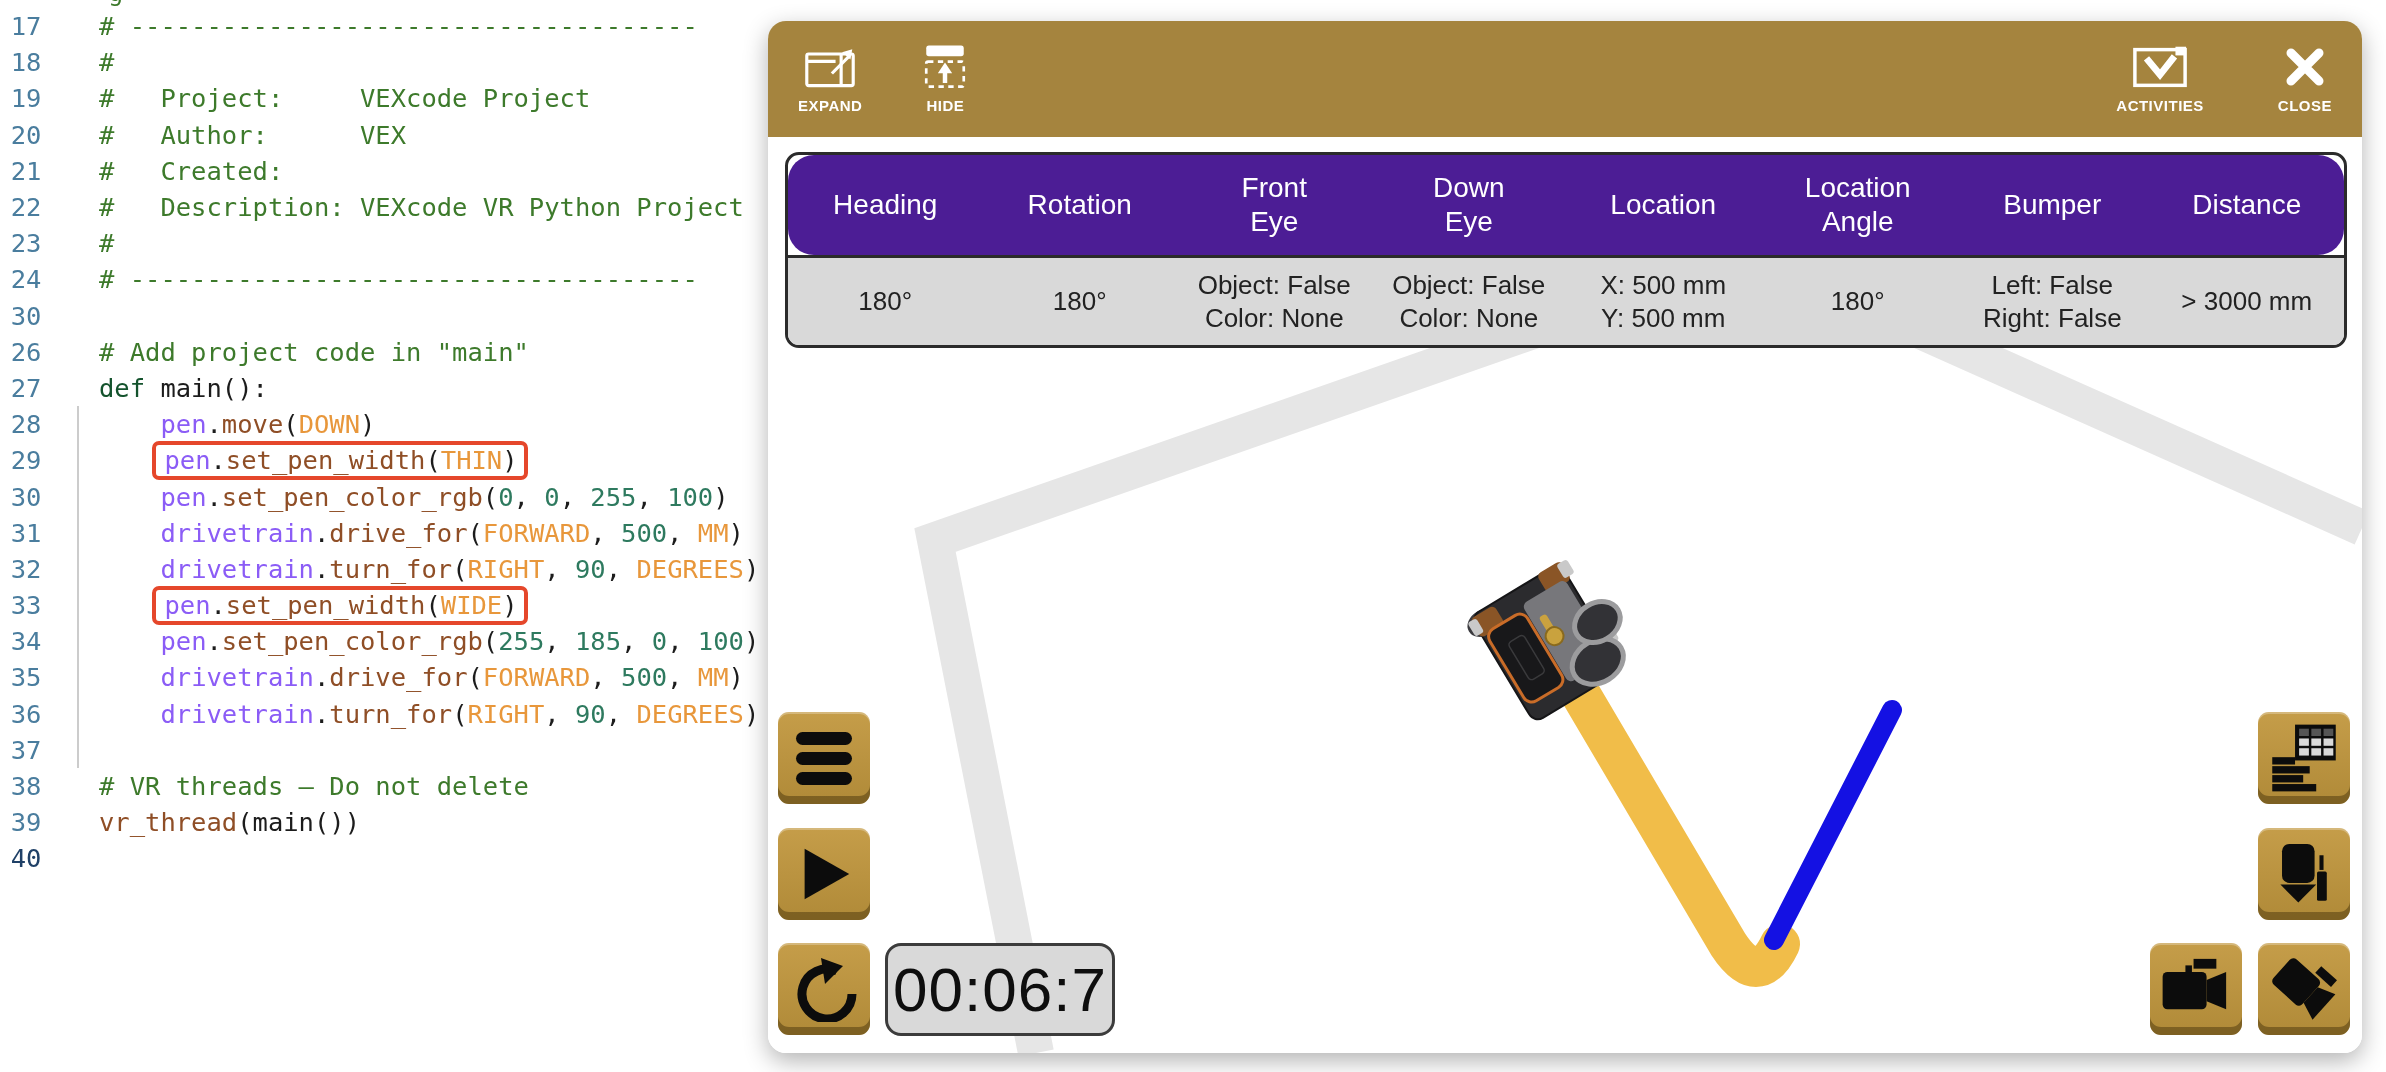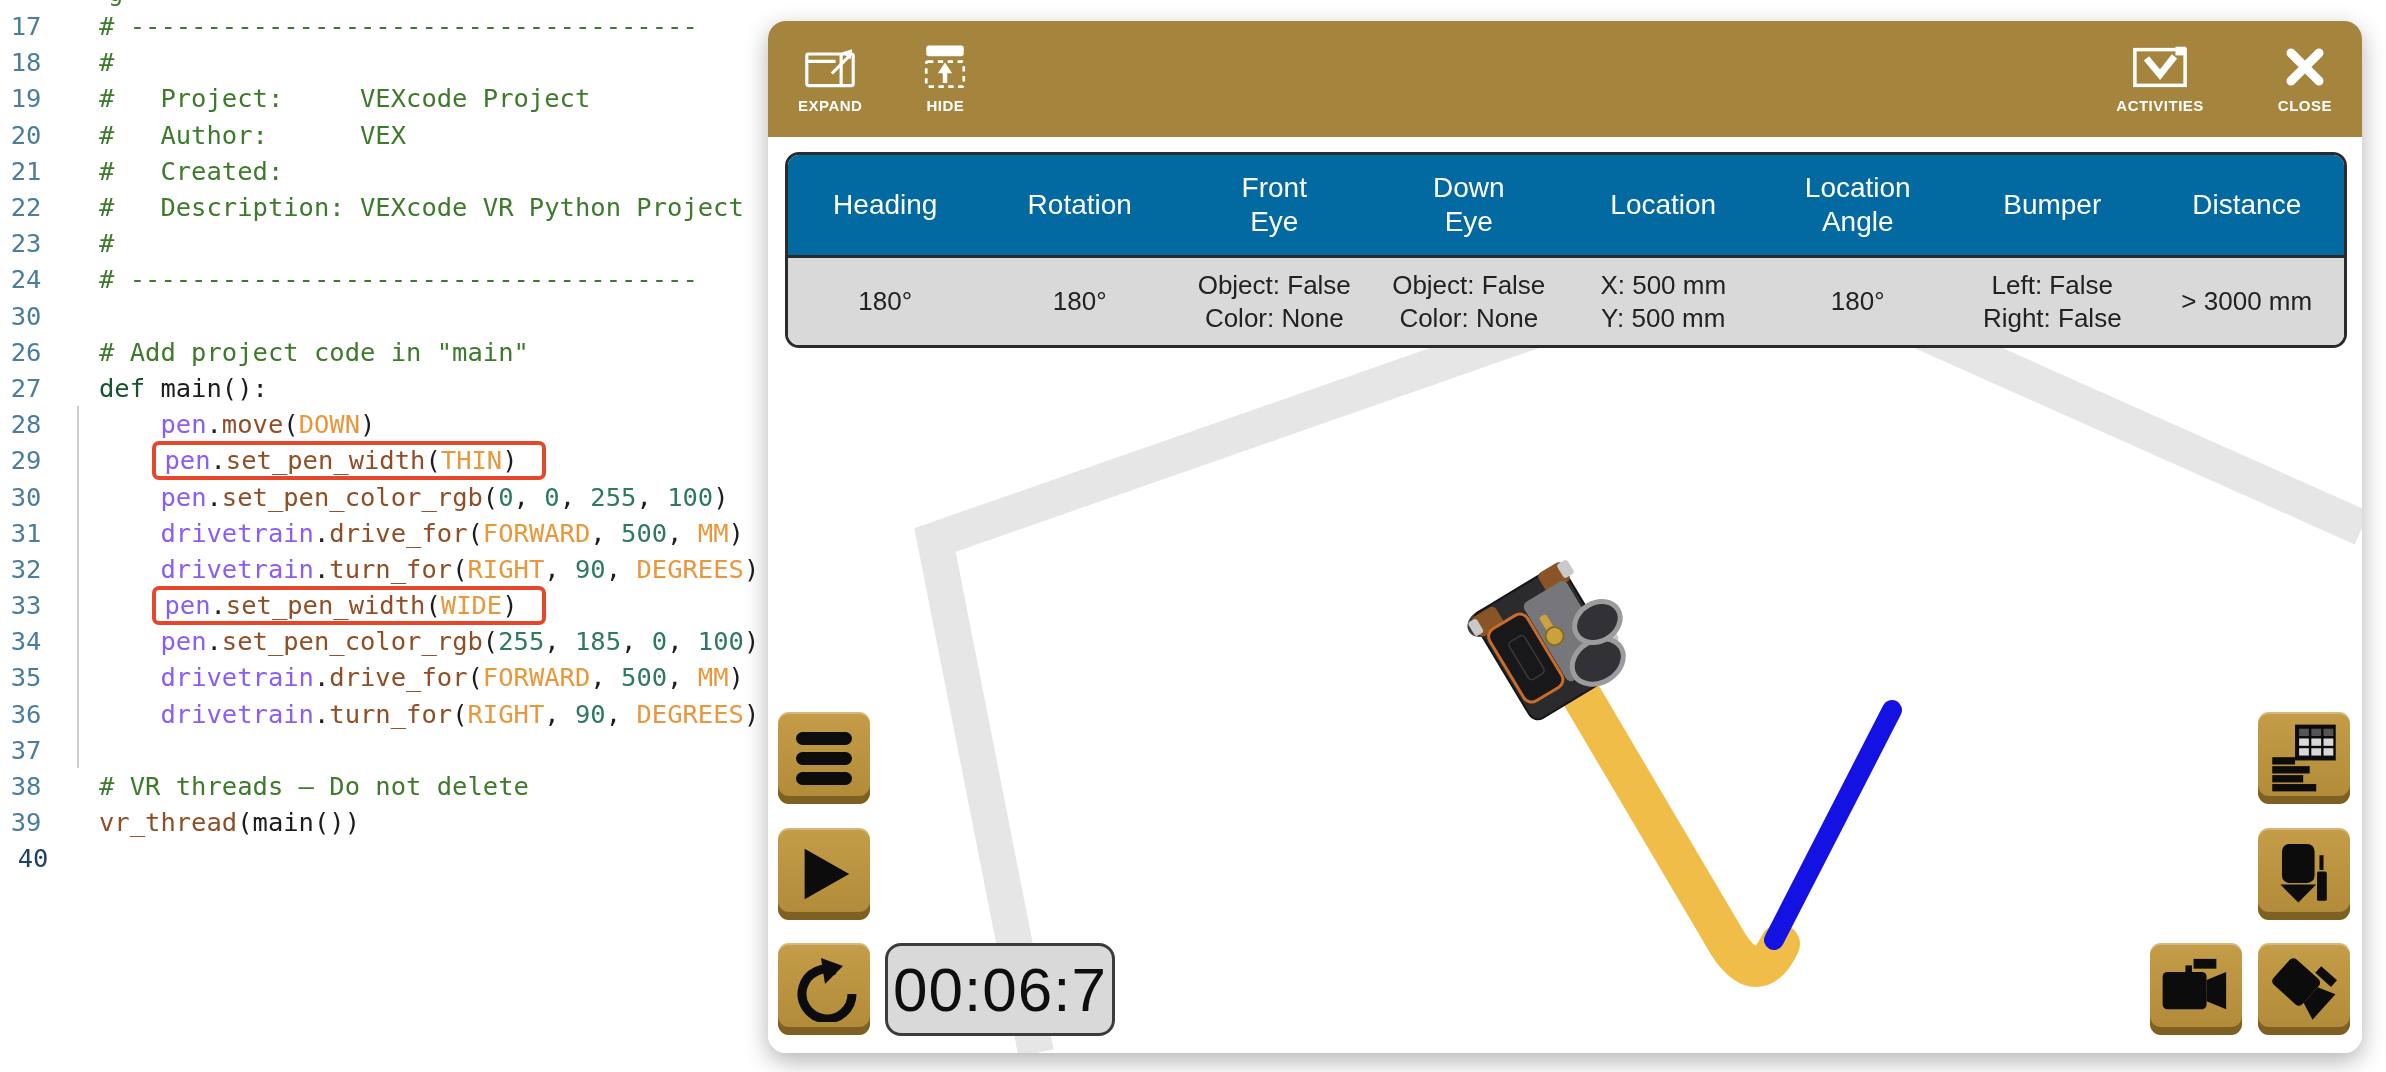--- a/index.html
+++ b/index.html
@@ -7,42 +7,42 @@
        font-family:"Liberation Sans",sans-serif;}
 
   
   .editor{position:absolute;left:0;top:0;width:768px;height:1072px;background:#fff;
           font-family:"DejaVu Sans Mono",monospace;font-size:25.5px;}
   .top-frag{position:absolute;left:108px;top:0;height:9px;overflow:hidden;color:#3d7a2b;}
   .top-frag span{display:inline-block;transform:translateY(-23px);}
   .code-rows{position:absolute;left:0;top:8px;width:768px;}
   .code-row{height:36.2px;display:flex;align-items:center;position:relative;}
   .ln{width:52px;text-align:center;color:#4a7d9e;flex:0 0 52px;}
-  .code-row.active .ln{color:#1f4067;padding-left:7px;}
+  .code-row.active .ln{color:#1f4067;}
   .code-text{margin-left:47px;white-space:pre;color:#1c1c1c;}
   .t-cm{color:#3d7a2b}.t-kw{color:#14532d}.t-pl{color:#1c1c1c}.t-ob{color:#8b5cf6}
   .t-me{color:#8f4e26}.t-co{color:#e8973b}.t-nu{color:#2e7a5f}
-  .red-box{border:4px solid #e5472b;border-radius:7px;padding:1px 24px 2px 8px;margin-left:-8px;
+  .red-box{border:4px solid #e5472b;border-radius:7px;padding:1px 6px 2px 8px;margin-left:-8px;
            display:inline-block;line-height:1.1;}
   .indent-guide{position:absolute;left:77px;top:406px;width:2px;height:362px;background:#cccccc;}
 
   
   .panel{position:absolute;left:768px;top:21px;width:1594px;height:1032px;background:#ffffff;
          border-radius:18px;overflow:hidden;box-shadow:0 8px 24px rgba(0,0,0,.30);}
   .panel-header{position:absolute;left:0;top:0;width:100%;height:116px;background:#a5843e;
                 display:flex;align-items:center;padding:0 30px;box-sizing:border-box;}
   .hbtn{display:flex;flex-direction:column;align-items:center;gap:7px;color:#fff;
         font-weight:bold;font-size:15px;letter-spacing:.5px;cursor:pointer;}
   .hbtn svg{display:block;}
   .hspacer{flex:1;}
 
   
   .dash{position:absolute;left:17px;top:131px;width:1562px;height:196px;border:3px solid #2b2b2b;
         border-radius:14px;overflow:hidden;box-sizing:border-box;display:flex;flex-direction:column;}
-  .dash-head{height:100px;background:#0369a1;display:flex;}
+  .dash-head{height:100px;background:#4c1d95;display:flex;border-radius:26px;}
   .dash-vals{flex:1;background:#d9d9d9;display:flex;border-top:3px solid #2b2b2b;}
   .dcell{flex:1;display:flex;flex-direction:column;align-items:center;justify-content:center;text-align:center;}
   .dhead{color:#ffffff;font-size:28px;line-height:1.22;}
   .dval{color:#222222;font-size:26px;line-height:1.25;}
 
   
   .stage{position:absolute;left:0;top:327px;width:1594px;height:705px;background:#ffffff;}
   .stage svg{position:absolute;left:0;top:0;}
 
   

